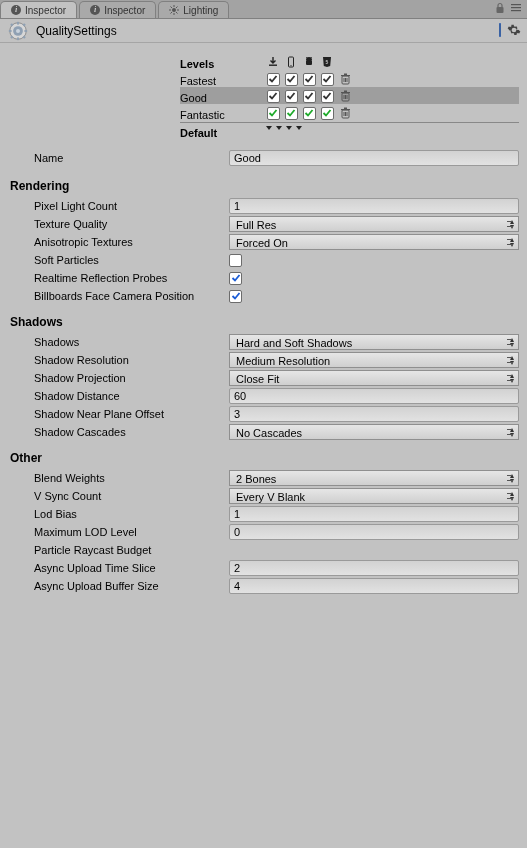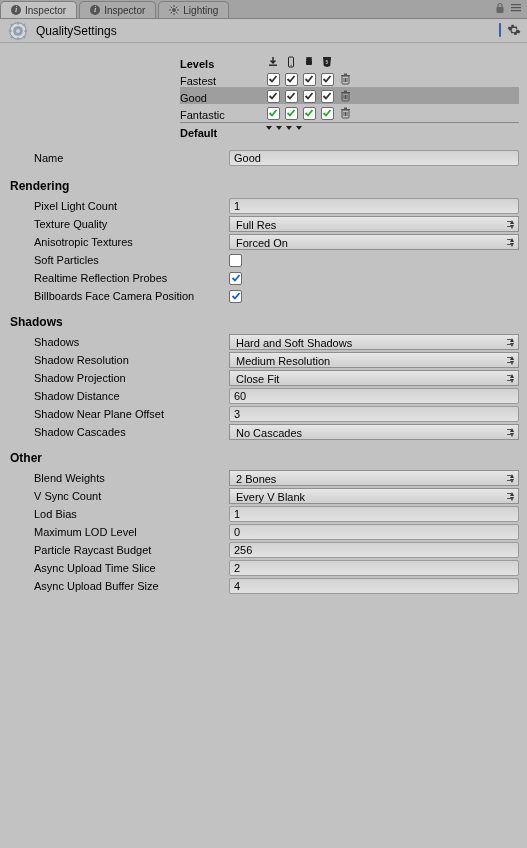--- a/index.html
+++ b/index.html
@@ -537,21 +537,20 @@
         <div class="field-ctrl"><input class="num-input" value="1" style=""></div>
         </div>
 
       <div class="field-row">
           <span class="field-label">Maximum LOD Level</span>
         <div class="field-ctrl"><input class="num-input" value="0" style=""></div>
         </div>
 
       <div class="field-row">
           <span class="field-label">Particle Raycast Budget</span>
-        <div class="field-ctrl"><input class="num-input" value="256" style=""></div>
         </div>
 
       <div class="field-row">
           <span class="field-label">Async Upload Time Slice</span>
         <div class="field-ctrl"><input class="num-input" value="2" style=""></div>
         </div>
 
       <div class="field-row">
           <span class="field-label">Async Upload Buffer Size</span>
         <div class="field-ctrl"><input class="num-input" value="4" style=""></div>

